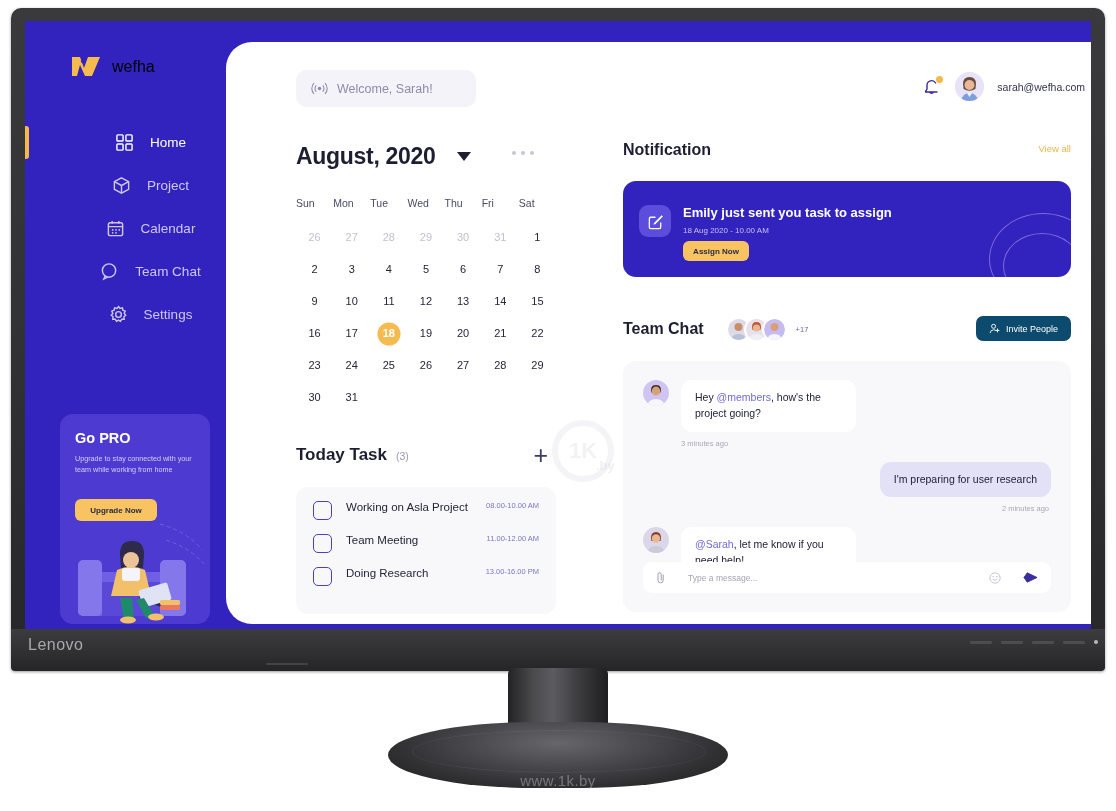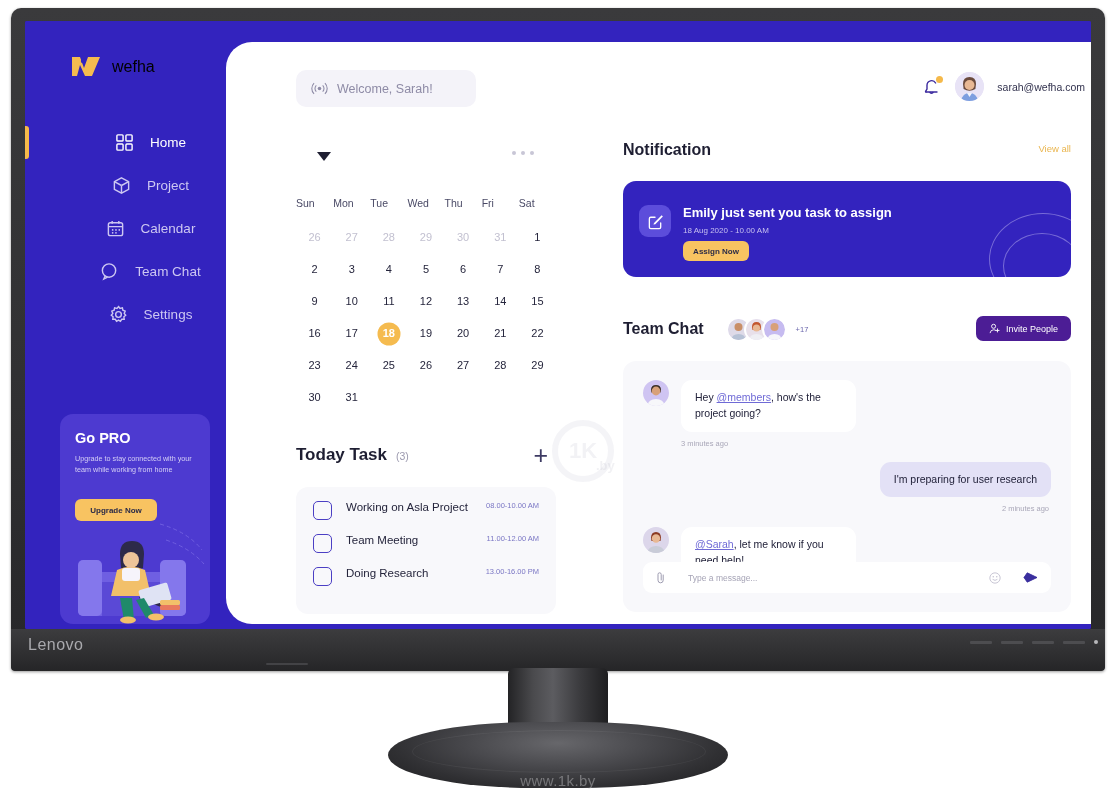--- a/index.html
+++ b/index.html
@@ -162,29 +162,29 @@
 
   
   #chat-head { margin-top: 36px; position: relative; height: 32px; display: flex; align-items: center; }
   #chat-title { font-size: 16px; font-weight: 700; color: #1e1e32; }
   #avatar-stack { margin-left: 22px; display: flex; align-items: center; }
   #avatar-stack .avatar-img { width: 25px; height: 25px; border: 2px solid #fff; margin-left: -7px; }
   #avatar-stack .avatar-img:first-child { margin-left: 0; }
   #more-count { position: relative; left: 9px; font-size: 7.5px; color: #6b67ad; }
   #invite-btn {
     position: absolute; right: 0; top: 3px; height: 25px; padding: 0 13px;
-    background: #4c1d95; border-radius: 7px; border: none; color: #fff;
+    background: #0c4a6e; border-radius: 7px; border: none; color: #fff;
     font-family: inherit; font-size: 9px; display: flex; align-items: center; gap: 6px; cursor: pointer;
   }
 
   #chat-panel { margin-top: 16px; height: 251px; background: #f8f8fb; border-radius: 13px; position: relative; padding: 19px 20px 0; }
   .msg-row { display: flex; align-items: flex-start; gap: 12px; }
   .msg-row .avatar-img { width: 26px; height: 26px; flex: none; }
   .bubble { background: #ffffff; border-radius: 11px; padding: 10px 14px; font-size: 10.5px; line-height: 1.5; color: #22223a; max-width: 175px; }
-  .bubble .mention { color: #6f6ad6; text-decoration: underline; }
+  .bubble .mention { color: #6f6ad6; }
   .msg-time { font-size: 7.5px; color: #a9a7b8; margin-top: 7px; margin-left: 38px; }
   .msg-row.out { justify-content: flex-end; }
   .bubble.out { background: #e3e1f6; max-width: 195px; }
   .msg-time.out { text-align: right; margin-left: 0; margin-right: 2px; }
 
   #chat-input {
     position: absolute; left: 20px; right: 20px; bottom: 19px; height: 31px;
     background: #ffffff; border-radius: 9px; display: flex; align-items: center; gap: 22px; padding: 0 13px;
   }
   #chat-input-placeholder { flex: 1; font-size: 8.5px; color: #a6a4b6; }
@@ -339,20 +339,21 @@
                 <path d="M6 29 q1.5-8 8.5-8 q7 0 8.5 8 z" fill="#7d9fe0"></path>
                 <path d="M12 21 l2.5 4 l2.5-4 z" fill="#f2f4fb"></path>
               </svg>
             </span>
             <span id="user-email">sarah@wefha.com</span>
           </div>
 
           <div class="col-left">
 
             <div id="cal-head">
+              <span id="cal-title">August, 2020</span>
               <span id="cal-caret"></span>
               <span id="cal-more">
                   <i></i>
                   <i></i>
                   <i></i>
                 </span>
             </div>
 
             <div id="cal-grid">
                 <div class="dow">Sun</div>

